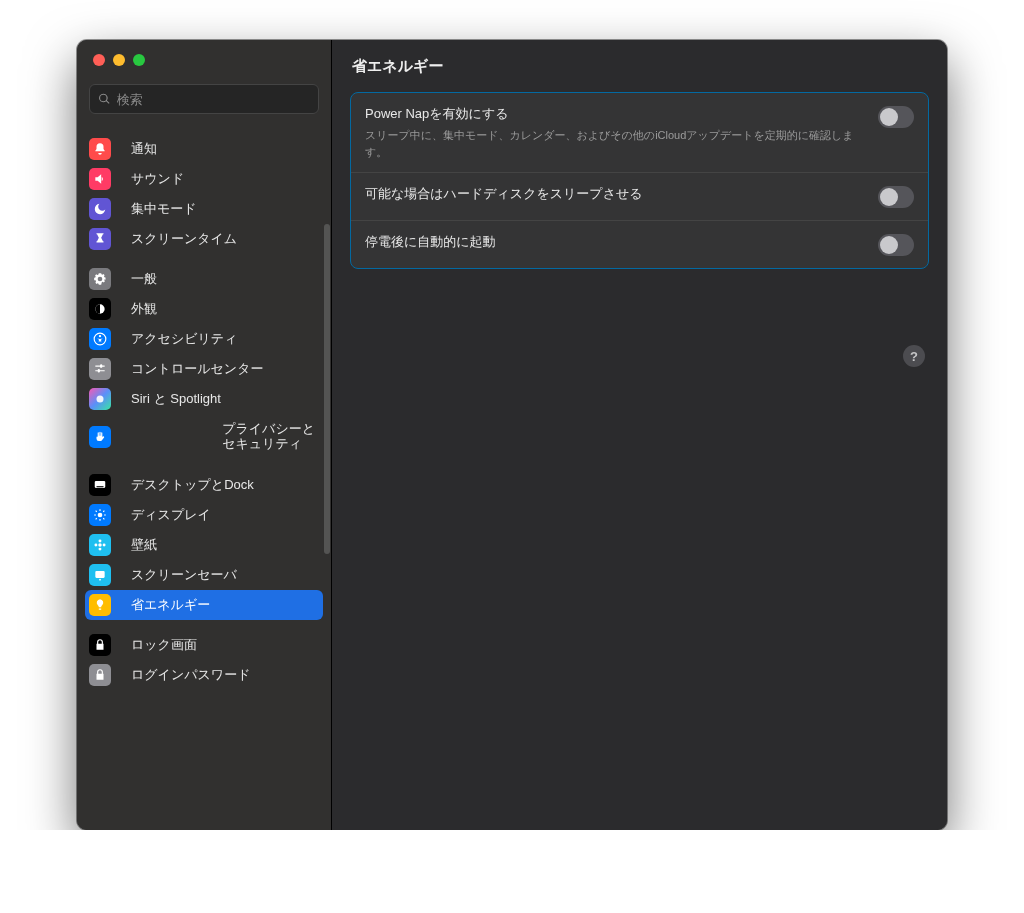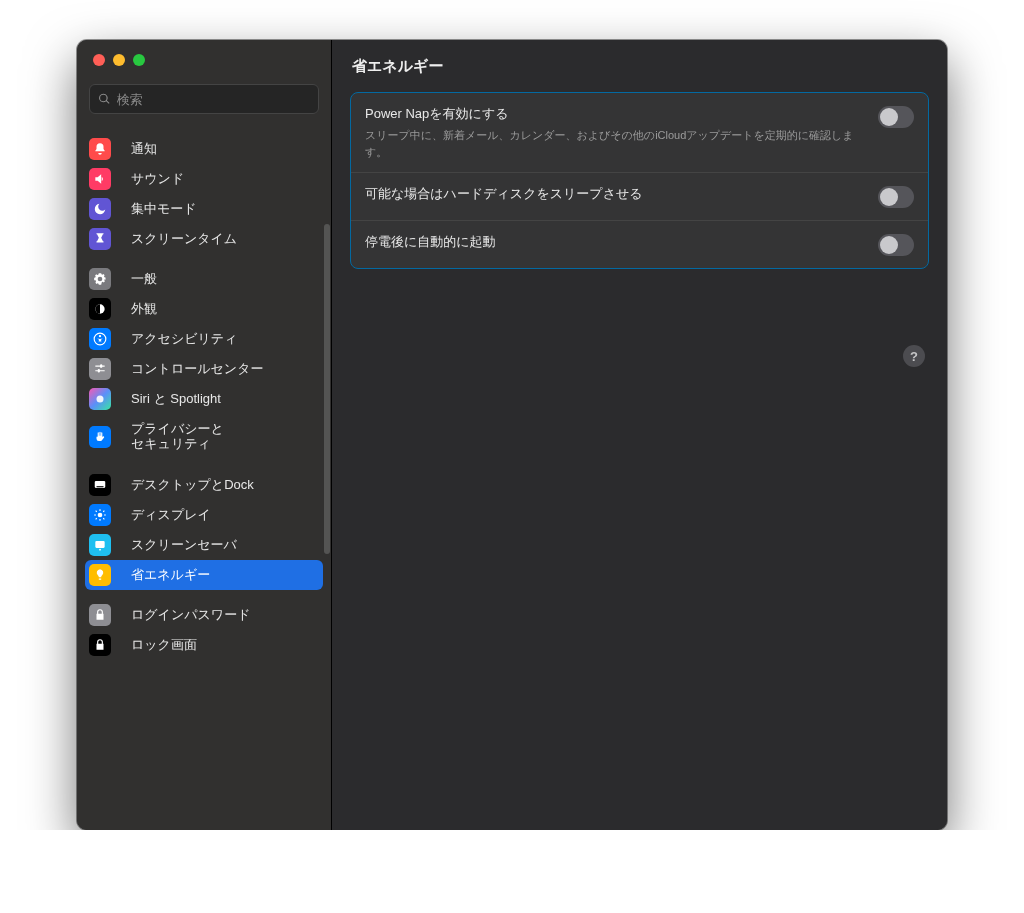--- a/index.html
+++ b/index.html
@@ -83,21 +83,21 @@
     color:#fff;
   }
   .sb-icon {
     width:22px; height:22px;
     border-radius:5px;
     display:flex;align-items:center;justify-content:center;
     flex-shrink:0;
   }
   .sb-icon svg { width:14px; height:14px; fill:#fff; }
   .sb-label { white-space: pre-line; line-height: 1.15; }
-  .sb-item.tworow { height:46px; }
+  .sb-item.tworow { height:46px;justify-content:space-between; }
 
   .sb-scrollbar {
     position:absolute;
     right:1px;
     top:100px;
     width:6px;
     height:330px;
     background:rgba(120,120,120,0.5);
     border-radius:3px;
   }
@@ -320,71 +320,85 @@
             <svg viewBox="0 0 24 24">
                 <circle cx="12" cy="12" r="4"></circle>
                 <g stroke="#fff" stroke-width="2">
                   <path d="M12 2v3M12 19v3M2 12h3M19 12h3M4.5 4.5l2 2M17.5 17.5l2 2M19.5 4.5l-2 2M6.5 17.5l-2 2"></path>
                 </g>
               </svg>
           </span>
           <span class="sb-label">ディスプレイ</span>
         </div>
         <div class="sb-item">
+          <span class="sb-icon ic-wallpaper">
+            <svg viewBox="0 0 24 24">
+                <circle cx="12" cy="12" r="3"></circle>
+                <g>
+                  <circle cx="12" cy="5" r="2.5"></circle>
+                  <circle cx="12" cy="19" r="2.5"></circle>
+                  <circle cx="5" cy="12" r="2.5"></circle>
+                  <circle cx="19" cy="12" r="2.5"></circle>
+                </g>
+              </svg>
+          </span>
+          <span class="sb-label">壁紙</span>
+        </div>
+        <div class="sb-item">
           <span class="sb-icon ic-screensaver">
             <svg viewBox="0 0 24 24">
                 <rect x="4" y="5" width="16" height="12" rx="2" fill="#fff"></rect>
                 <circle cx="12" cy="20" r="1.5" fill="#fff"></circle>
               </svg>
           </span>
           <span class="sb-label">スクリーンセーバ</span>
         </div>
         <div class="sb-item selected">
           <span class="sb-icon ic-energy">
             <svg viewBox="0 0 24 24">
                 <path d="M12 2a6 6 0 00-4 10c1 1 2 2 2 4h4c0-2 1-3 2-4a6 6 0 00-4-10zm-2 16h4v2h-4z"></path>
               </svg>
           </span>
           <span class="sb-label">省エネルギー</span>
         </div>
       </div>
 
       <div class="sb-group">
         <div class="sb-item">
+          <span class="sb-icon ic-lock">
+            <svg viewBox="0 0 24 24">
+                <path d="M7 10V7a5 5 0 0110 0v3h1v10H6V10h1zm2 0h6V7a3 3 0 00-6 0v3z"></path>
+              </svg>
+          </span>
+          <span class="sb-label">ロック画面</span>
+        </div>
+        <div class="sb-item">
           <span class="sb-icon ic-login">
             <svg viewBox="0 0 24 24">
                 <path d="M7 10V7a5 5 0 0110 0v3h1v10H6V10h1zm2 0h6V7a3 3 0 00-6 0v3z"></path>
               </svg>
           </span>
           <span class="sb-label">ログインパスワード</span>
-        </div>
-        <div class="sb-item">
-          <span class="sb-icon ic-lock">
-            <svg viewBox="0 0 24 24">
-                <path d="M7 10V7a5 5 0 0110 0v3h1v10H6V10h1zm2 0h6V7a3 3 0 00-6 0v3z"></path>
-              </svg>
-          </span>
-          <span class="sb-label">ロック画面</span>
         </div>
       </div>
 
     </div>
   </div>
 
   <div class="content">
     <div class="content-header">
       <span>省エネルギー</span>
     </div>
 
     <div class="settings-list">
 
       <div class="row">
         <div class="txt">
           <div class="title">Power Napを有効にする</div>
-          <div class="desc">スリープ中に、新着メール、カレンダー、およびその他のiCloudアップデートを定期的に確認します。</div>
+          <div class="desc">スリープ中に、集中モード、カレンダー、およびその他のiCloudアップデートを定期的に確認します。</div>
         </div>
         <div class="toggle">
             <div class="knob"></div>
           </div>
       </div>
 
       <div class="row">
         <div class="txt">
           <div class="title">可能な場合はハードディスクをスリープさせる</div>
         </div>

